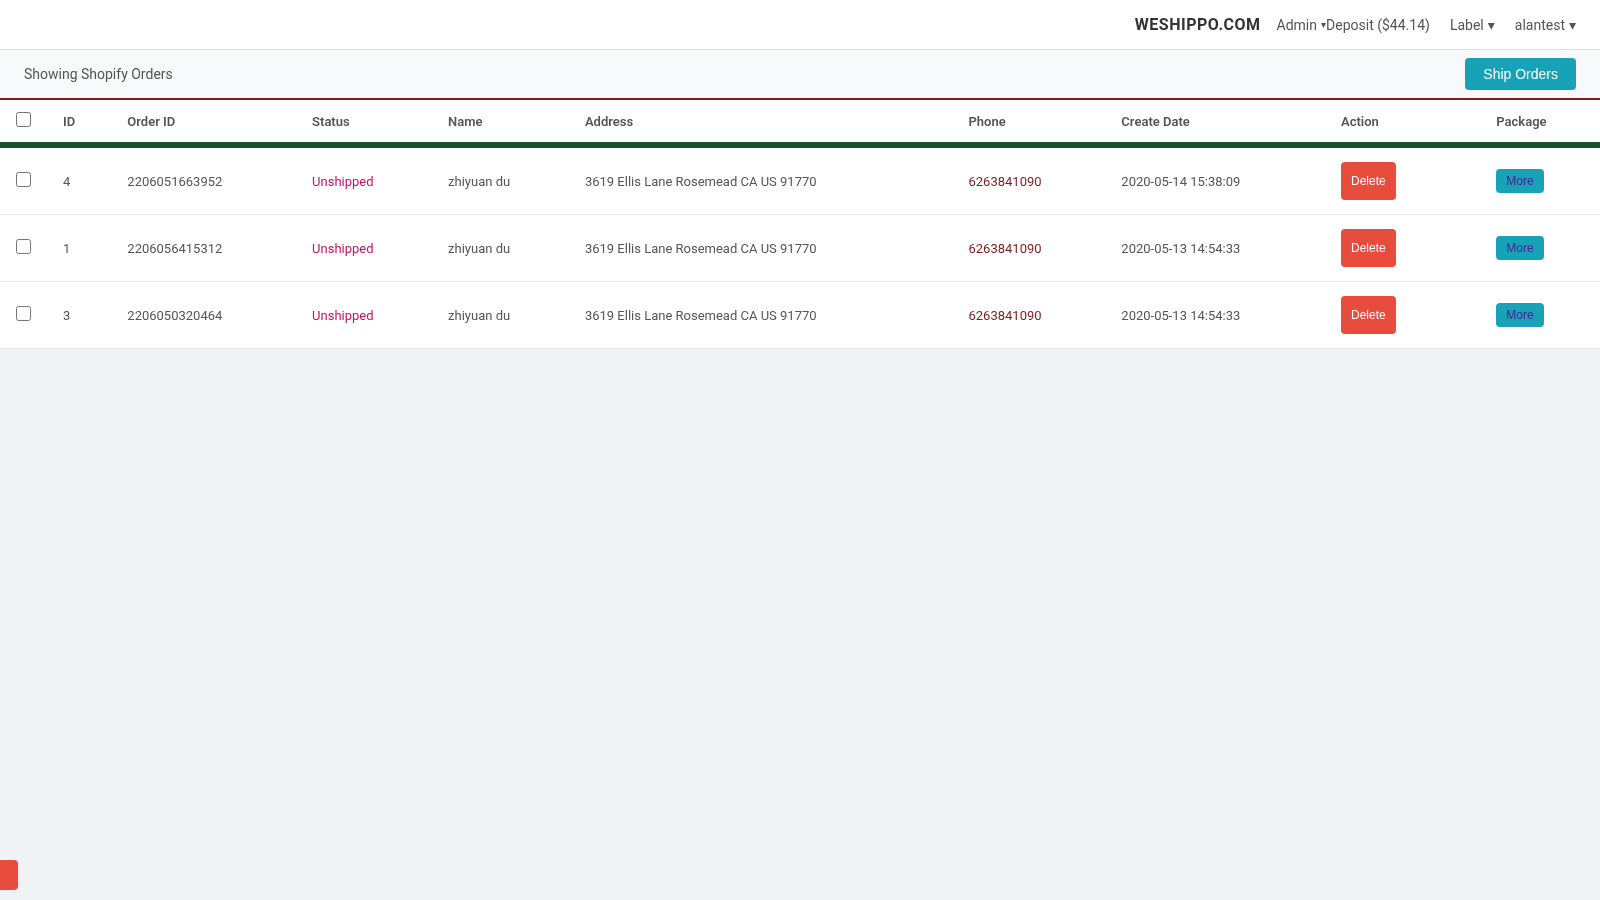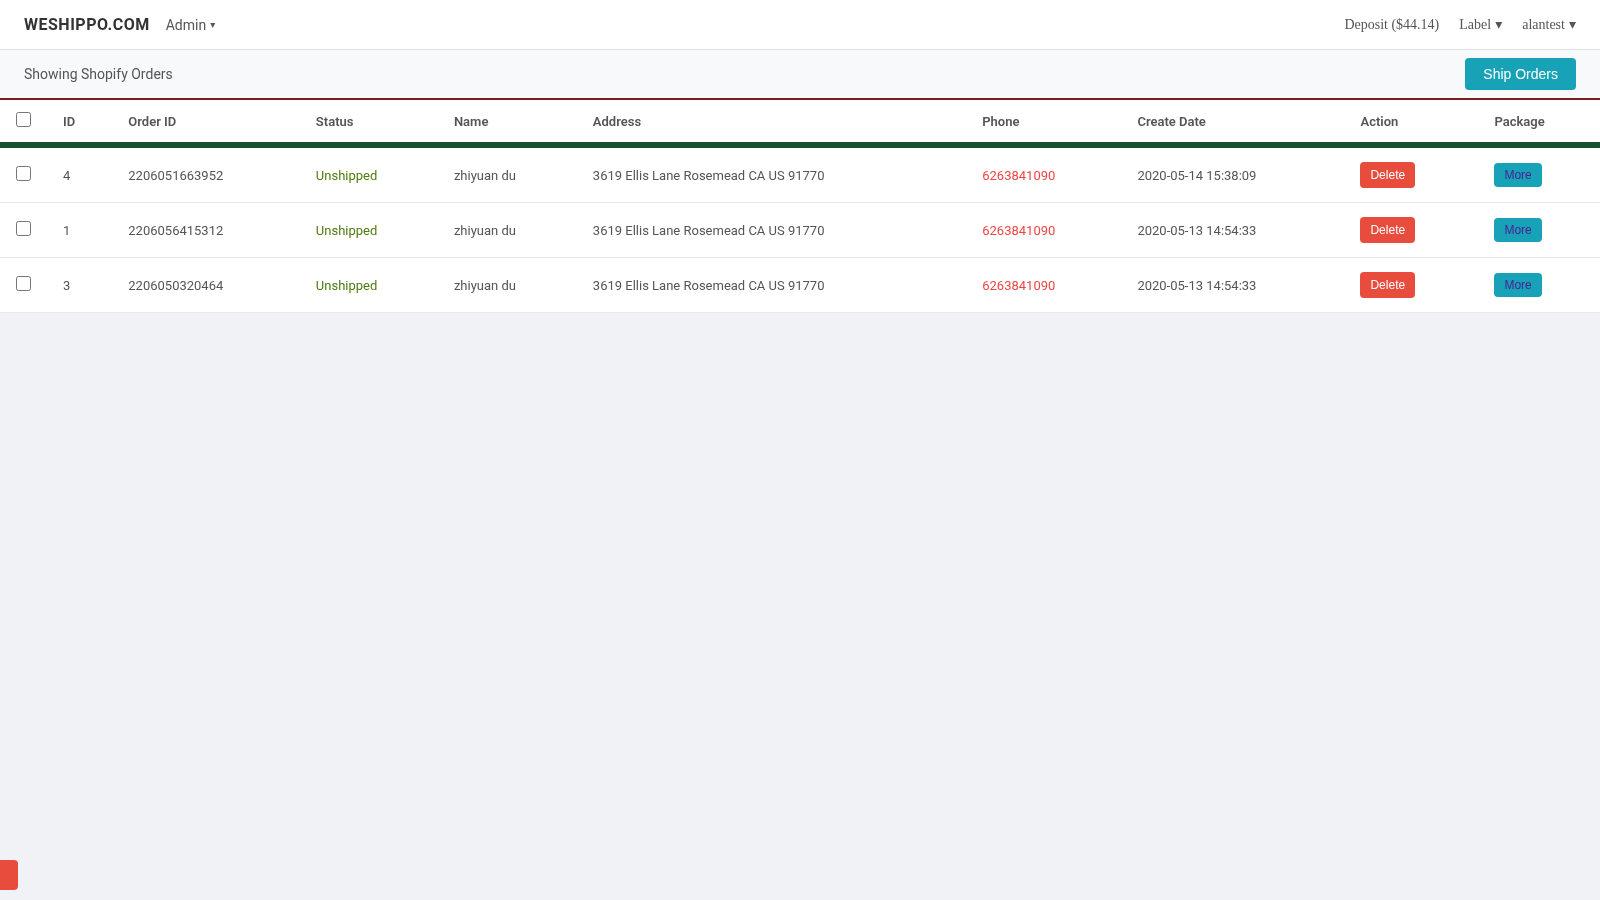--- a/index.html
+++ b/index.html
@@ -14,21 +14,21 @@
       font-size: 14px;
       color: #333;
     }
 
     
     .navbar {
       background-color: #fff;
       border-bottom: 1px solid #e0e0e0;
       display: flex;
       align-items: center;
-      justify-content: space-between;
+      justify-content: flex-end;
       padding: 0 24px;
       height: 50px;
     }
 
     .navbar-left {
       display: flex;
       align-items: center;
       gap: 16px;
     }
 
@@ -49,21 +49,20 @@
     }
 
     .nav-dropdown .caret {
       font-size: 10px;
     }
 
     .navbar-right {
       display: flex;
       align-items: center;
       gap: 20px;
-      font-family: Liberation Serif, serif;
     }
 
     .deposit-link {
       color: #555;
       font-size: 14px;
       cursor: pointer;
     }
 
     .label-dropdown {
       display: flex;
@@ -167,57 +166,57 @@
     .id-cell {
       color: #555;
       font-size: 13px;
     }
 
     .order-id-cell {
       color: #555;
     }
 
     .status-cell {
-      color: #4d7c0f;
+      color: #be185d;
     }
 
     .name-cell {
       color: #555;
     }
 
     .address-cell {
       color: #555;
     }
 
     .phone-cell {
-      color: #ef4444;
+      color: #7f1d1d;
     }
 
     .date-cell {
       color: #555;
       white-space: nowrap;
     }
 
     .action-cell {
       white-space: nowrap;
     }
 
     .package-cell {
       white-space: nowrap;
     }
 
     .btn-delete {
       background-color: #e74c3c;
       color: #fff;
       border: none;
       border-radius: 4px;
-      padding: 6px 10px;
+      padding: 12px 10px;
       font-size: 12px;
       cursor: pointer;
-      margin-right: 4px;
+      margin-right: 20px;
     }
 
     .btn-more {
       background-color: #17a2b8;
       color: #4c1d95;
       border: none;
       border-radius: 4px;
       padding: 5px 10px;
       font-size: 12px;
       cursor: pointer;

